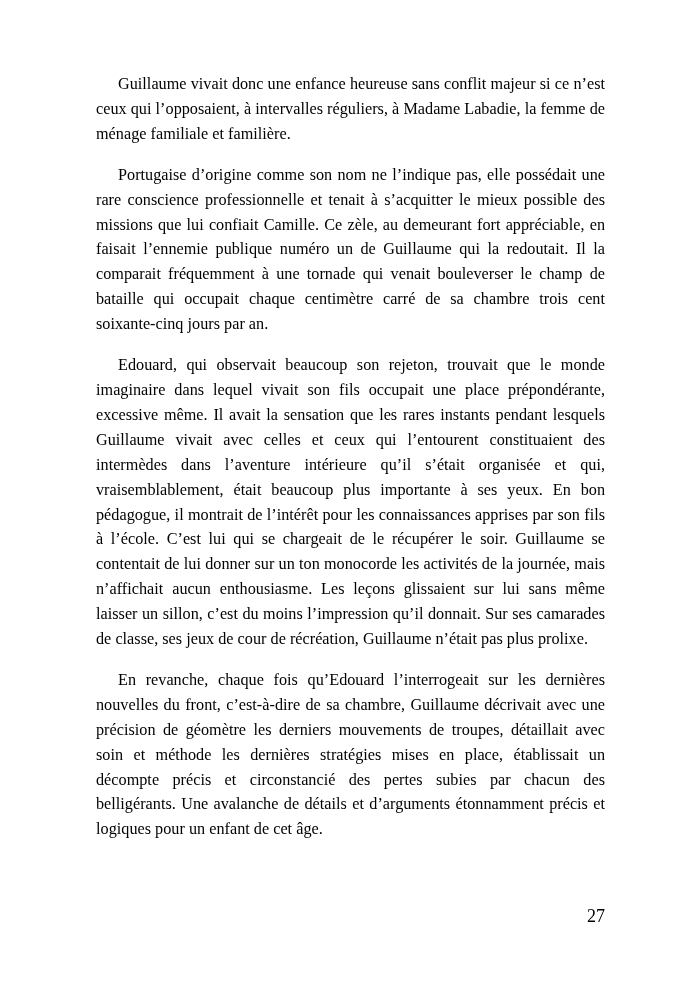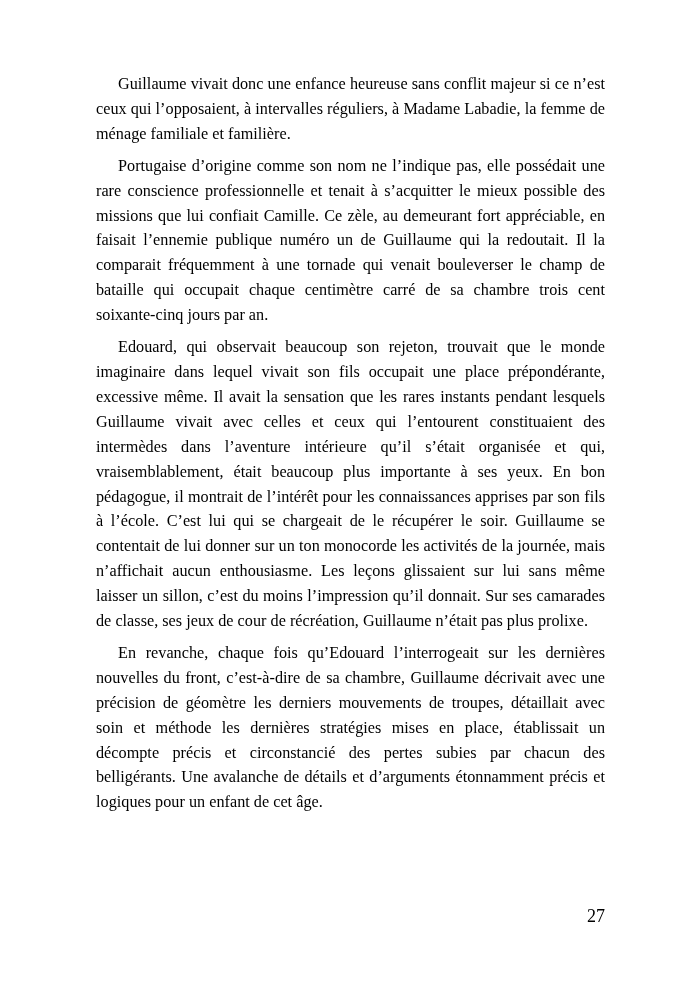--- a/index.html
+++ b/index.html
@@ -27,21 +27,21 @@
     margin: 0;
     text-indent: 22px;
     text-align: justify;
     font-size: 16.2px;
     line-height: 24.9px;
     letter-spacing: 0.02px;
     -webkit-hyphens: none;
     hyphens: none;
   }
   .para + .para {
-    margin-top: 7px;
+    margin-top: 16px;
   }
   .page-number {
     position: absolute;
     left: 96px;
     width: 509px;
     top: 906px;
     text-align: right;
     font-size: 18px;
     line-height: 20px;
   }

